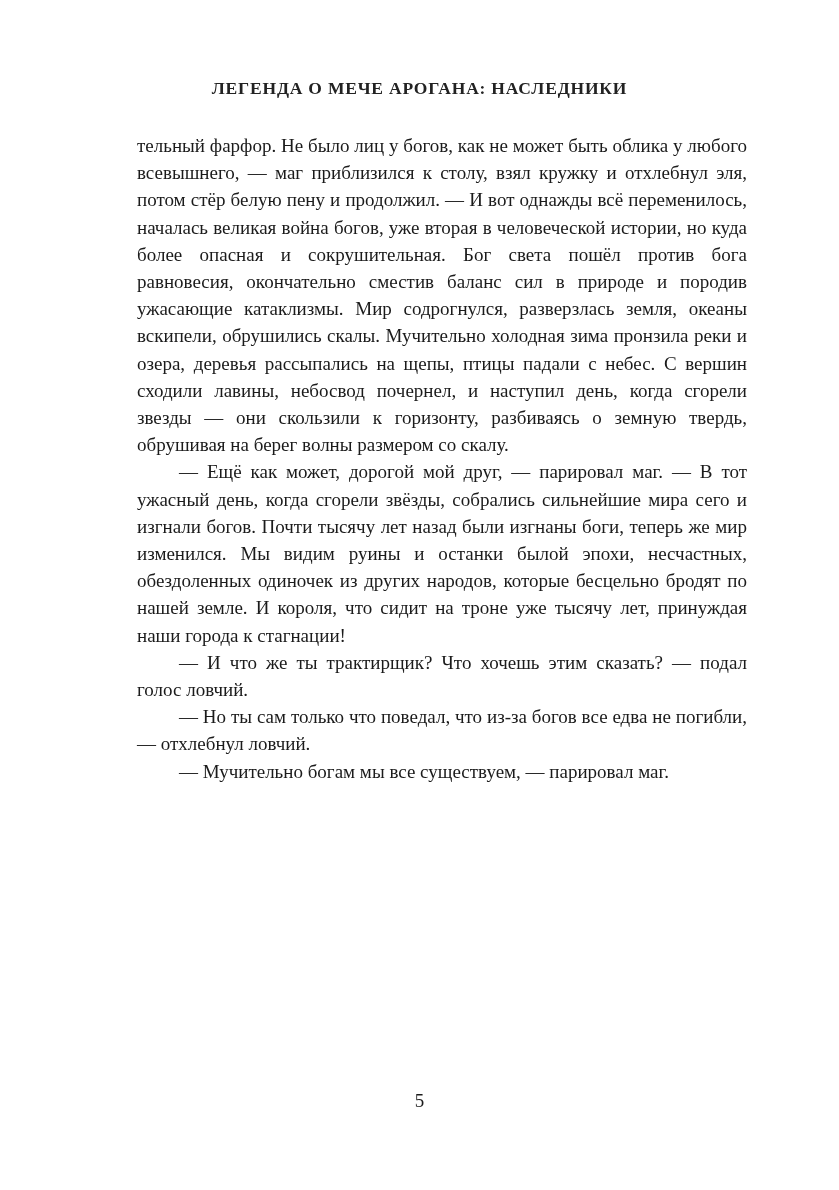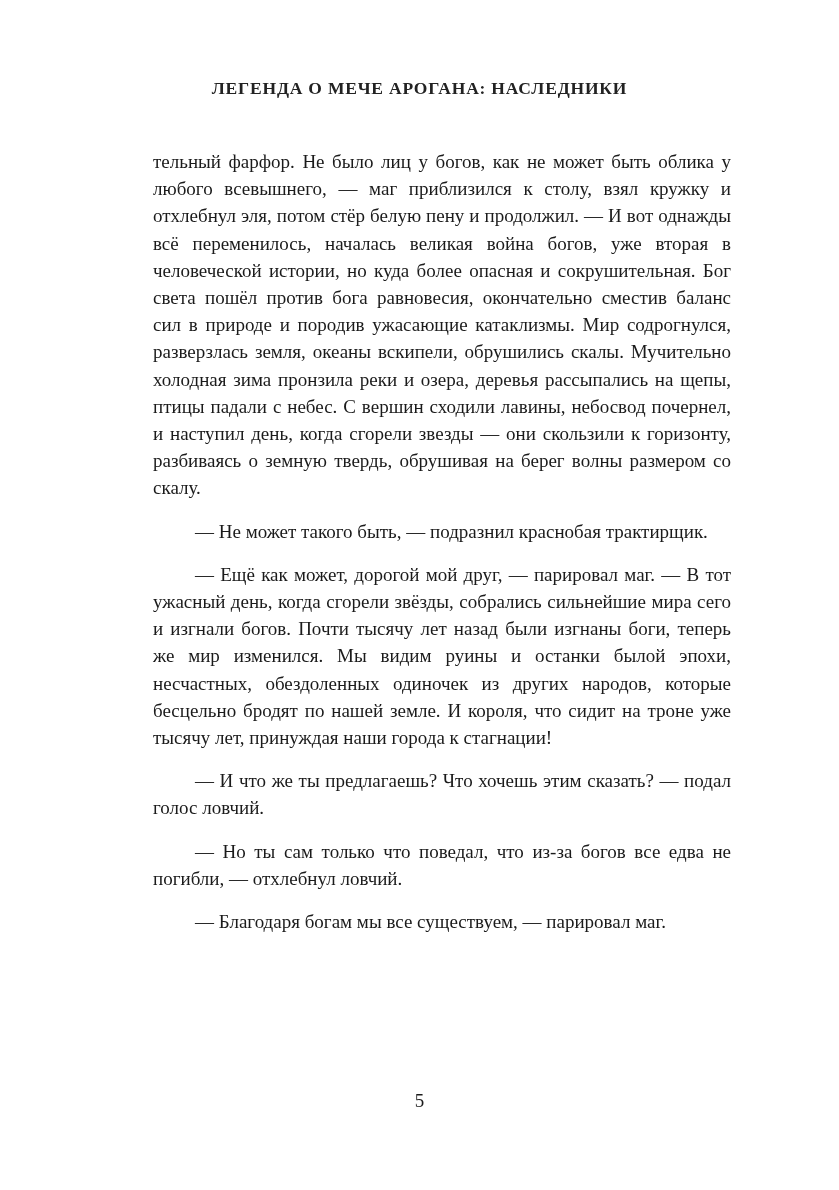--- a/index.html
+++ b/index.html
@@ -32,21 +32,21 @@
   .text-block {
     position: absolute;
     top: 132px;
     left: 137px;
     width: 610px;
     font-size: 19px;
     line-height: 27.2px;
     text-align: justify;
   }
   .text-block p {
-    margin: 16px;
+    margin: 0;
     padding: 0;
     text-indent: 42px;
   }
   .text-block p.no-indent {
     text-indent: 0;
   }
   .page-number {
     position: absolute;
     bottom: 78px;
     left: 0;
@@ -58,22 +58,21 @@
 </style>
 </head>
 <body>
 
 <div class="book-page">
 
   <div class="running-title">ЛЕГЕНДА О МЕЧЕ АРОГАНА: НАСЛЕДНИКИ</div>
 
   <div class="text-block">
     <p class="no-indent">тельный фарфор. Не было лиц у богов, как не может быть облика у любого всевышнего, — маг приблизился к столу, взял кружку и отхлебнул эля, потом стёр белую пену и продолжил. — И вот однажды всё переменилось, началась великая война богов, уже вторая в человеческой истории, но куда более опасная и сокрушительная. Бог света пошёл против бога равновесия, окончательно сместив баланс сил в природе и породив ужасающие катаклизмы. Мир содрогнулся, разверзлась земля, океаны вскипели, обрушились скалы. Мучительно холодная зима пронзила реки и озера, деревья рассыпались на щепы, птицы падали с небес. С вершин сходили лавины, небосвод почернел, и наступил день, когда сгорели звезды — они скользили к горизонту, разбиваясь о земную твердь, обрушивая на берег волны размером со скалу.</p>
-    <p>— Не может такого быть, — подразнил краснобая трактирщик.</p>
     <p>— Ещё как может, дорогой мой друг, — парировал маг. — В тот ужасный день, когда сгорели звёзды, собрались сильнейшие мира сего и изгнали богов. Почти тысячу лет назад были изгнаны боги, теперь же мир изменился. Мы видим руины и останки былой эпохи, несчастных, обездоленных одиночек из других народов, которые бесцельно бродят по нашей земле. И короля, что сидит на троне уже тысячу лет, принуждая наши города к стагнации!</p>
-    <p>— И что же ты предлагаешь? Что хочешь этим сказать? — подал голос ловчий.</p>
+    <p>— И что же ты трактирщик? Что хочешь этим сказать? — подал голос ловчий.</p>
     <p>— Но ты сам только что поведал, что из-за богов все едва не погибли, — отхлебнул ловчий.</p>
-    <p>— Благодаря богам мы все существуем, — парировал маг.</p>
+    <p>— Мучительно богам мы все существуем, — парировал маг.</p>
   </div>
 
   <div class="page-number">5</div>
 
 </div>
 
 </body></html>

